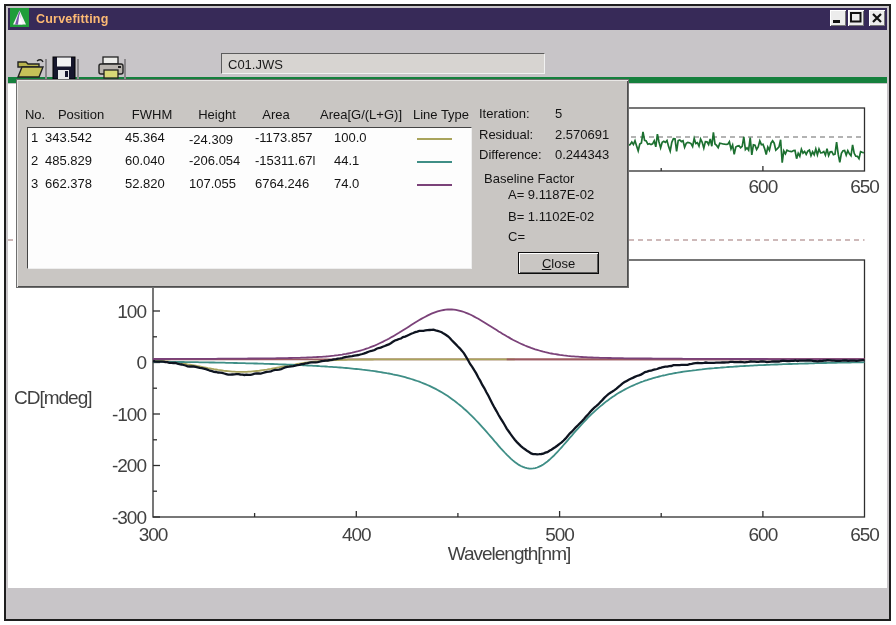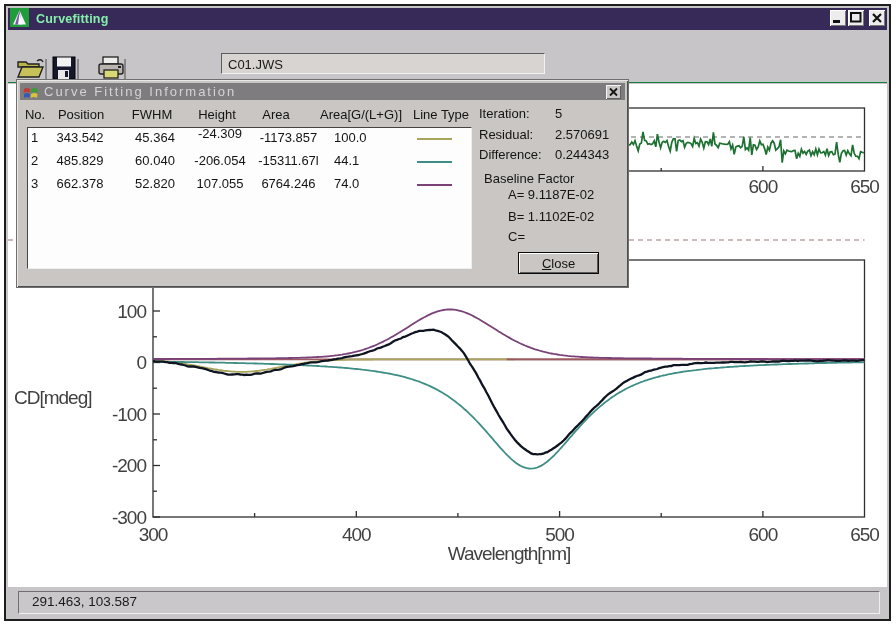--- a/index.html
+++ b/index.html
@@ -1,30 +1,30 @@
 <!DOCTYPE html>
 <html><head><meta charset="utf-8"><style>
 *{margin:0;padding:0;box-sizing:border-box}
 html,body{width:896px;height:625px;overflow:hidden;background:#fff;
  font-family:"Liberation Sans",sans-serif}
 #win{position:absolute;left:4px;top:4px;width:887px;height:617px;
  background:#c8c5c8;border:2px solid #1e1e1e}
 
 #tb{position:absolute;left:2px;top:2px;right:2px;height:22px;background:#372a58}
-#tb .txt{position:absolute;left:28px;top:4px;color:#86efac;font-size:12.5px;font-weight:bold;letter-spacing:.2px}
+#tb .txt{position:absolute;left:28px;top:4px;color:#fdba74;font-size:12.5px;font-weight:bold;letter-spacing:.2px}
 #ico{position:absolute;left:2px;top:0px;width:19px;height:19px;background:#1f9d3a}
 .tbb{position:absolute;top:2px;width:16px;height:16px;background:#ececec;
  box-shadow:inset 1px 1px 0 #fff,inset -1px -1px 0 #777}
 
 #menu{position:absolute;left:2px;top:22px;right:2px;height:21px;background:#c8c5c8;
  border-bottom:1px solid #9d9a9d;font-size:13.5px;color:#141414}
 #menu span{position:absolute;top:3px}
 
 #tool{position:absolute;left:2px;top:45px;right:2px;height:32px;background:#c8c5c8;
- border-bottom:1px solid #15803d}
+ border-bottom:6px solid #15803d}
 .sep{position:absolute;top:8px;width:2px;height:22px;background:#8a878a}
 #fbox{position:absolute;left:213px;top:2px;width:324px;height:21px;background:#d7d4d1;
  border-top:1.5px solid #5c5c5c;border-left:1.5px solid #5c5c5c;
  border-bottom:1.5px solid #f2f2f2;border-right:1.5px solid #f2f2f2;
  font-size:13px;color:#1a1a1a;padding:3px 0 0 6px}
 
 #client{position:absolute;left:2px;top:78px;right:2px;height:504px;background:#fff}
 
 #status{position:absolute;left:2px;right:2px;bottom:2px;height:30px;background:#c8c5c8}
 #spanel{position:absolute;left:10px;top:4px;width:862px;height:23px;background:#cac7ca;
@@ -38,21 +38,21 @@
 #dtb{position:absolute;left:3px;top:3px;right:3px;height:17px;background:#7f7c7f;
  color:#d6d3d6;font-size:13px}
 #dtb .t{position:absolute;left:24px;top:1px;letter-spacing:2px}
 #dx{position:absolute;right:4px;top:1.5px;width:15px;height:14px;background:#c9c6c3;
  box-shadow:inset 1px 1px 0 #f5f5f3,inset -1px -1px 0 #5f5f5f}
 .hdr{position:absolute;top:27px;transform:translateX(-50%);white-space:nowrap}
 #lbox{position:absolute;left:10px;top:47px;width:445px;height:142px;background:#fdfdfd;
  border-top:1.5px solid #444;border-left:1.5px solid #444;
  border-bottom:1.5px solid #eee;border-right:1.5px solid #eee}
 .cell{position:absolute;white-space:nowrap}
-.r{text-align:center}
+.r{text-align:left}
 #closeb{position:absolute;left:501px;top:172px;width:81px;height:22px;background:#c9c6c3;
  border:1px solid #0c0c0c;box-shadow:inset 1px 1px 0 #fff,inset -1px -1px 0 #5a5a5a;
  text-align:center;padding-top:3px}
 .lt{position:absolute;width:35px;height:2px}
 svg#chart{position:absolute;left:-6px;top:-6px}
 </style></head><body>
 <div id="win">
  <div id="client"></div>
  <svg id="chart" width="896" height="625" viewBox="0 0 896 625">
 <style>
@@ -145,49 +145,34 @@
       <div class="sep" style="left:68.5px"></div>
    <svg width="30" height="26" style="position:absolute;left:88px;top:4px" viewBox="0 0 30 26">
      <rect x="7" y="2" width="15" height="7" fill="#ededea" stroke="#222" stroke-width="1.3"></rect>
      <rect x="3" y="9" width="24" height="10" rx="2" fill="#b9b4ae" stroke="#222" stroke-width="1.4"></rect>
      <rect x="8" y="15" width="14" height="8" fill="#d9d877" stroke="#222" stroke-width="1.3"></rect>
      <rect x="22" y="11" width="3" height="2" fill="#222"></rect>
    </svg>
    <div class="sep" style="left:116px"></div>
    <div id="fbox">C01.JWS</div>
  </div>
- <div id="status">
-      <div id="spanel">291.463, 103.587</div>
-    </div>
 </div>
 <div id="dlg">
-  <div id="dtb">
-    <svg width="16" height="13" style="position:absolute;left:3px;top:2px" viewBox="0 0 16 13">
-      <path d="M1 4 q2 -2 6 0 l-0.5 4 q-3 -2 -6 0 Z" fill="#c23a32"></path>
-      <path d="M8 4 q3 -2 7 0 l-0.5 4 q-3 -2 -6.5 0 Z" fill="#3d9b3b"></path>
-      <path d="M1 9 q3 -2 6 0 l-0.5 4 q-2.5 -2 -5.5 0 Z" fill="#3756b5"></path>
-      <path d="M8 9 q3 -2 6.5 0 l-0.5 4 q-3 -2 -6.5 0 Z" fill="#d8c23a"></path>
-    </svg>
-    <span class="t">Curve Fitting Information</span>
-    <div id="dx"><svg width="15" height="14">
-          <path d="M4 3.5 L11 10.5 M11 3.5 L4 10.5" stroke="#151515" stroke-width="1.8"></path>
-        </svg></div>
-  </div>
   <div class="hdr" style="left:18px">No.</div>
   <div class="hdr" style="left:64px">Position</div>
   <div class="hdr" style="left:135px">FWHM</div>
   <div class="hdr" style="left:200px">Height</div>
   <div class="hdr" style="left:259px">Area</div>
   <div class="hdr" style="left:344px">Area[G/(L+G)]</div>
   <div class="hdr" style="left:424px">Line Type</div>
   <div id="lbox"></div>
   <div class="cell" style="left:14px;top:50px">1</div>
 <div class="cell r" style="left:28px;top:50px;width:70px">343.542</div>
 <div class="cell r" style="left:108px;top:50px;width:60px">45.364</div>
-<div class="cell r" style="left:172px;top:46px;width:62px">-24.309</div>
+<div class="cell r" style="left:172px;top:52px;width:62px">-24.309</div>
 <div class="cell r" style="left:238px;top:50px;width:67px">-1173.857</div>
 <div class="cell" style="left:317px;top:50px">100.0</div>
 <div class="lt" style="left:400px;top:58px;background:#a9a45c"></div>
 <div class="cell" style="left:14px;top:73px">2</div>
 <div class="cell r" style="left:28px;top:73px;width:70px">485.829</div>
 <div class="cell r" style="left:108px;top:73px;width:60px">60.040</div>
 <div class="cell r" style="left:172px;top:73px;width:62px">-206.054</div>
 <div class="cell r" style="left:238px;top:73px;width:67px">-15311.67l</div>
 <div class="cell" style="left:317px;top:73px">44.1</div>
 <div class="lt" style="left:400px;top:81px;background:#3f8e86"></div>

